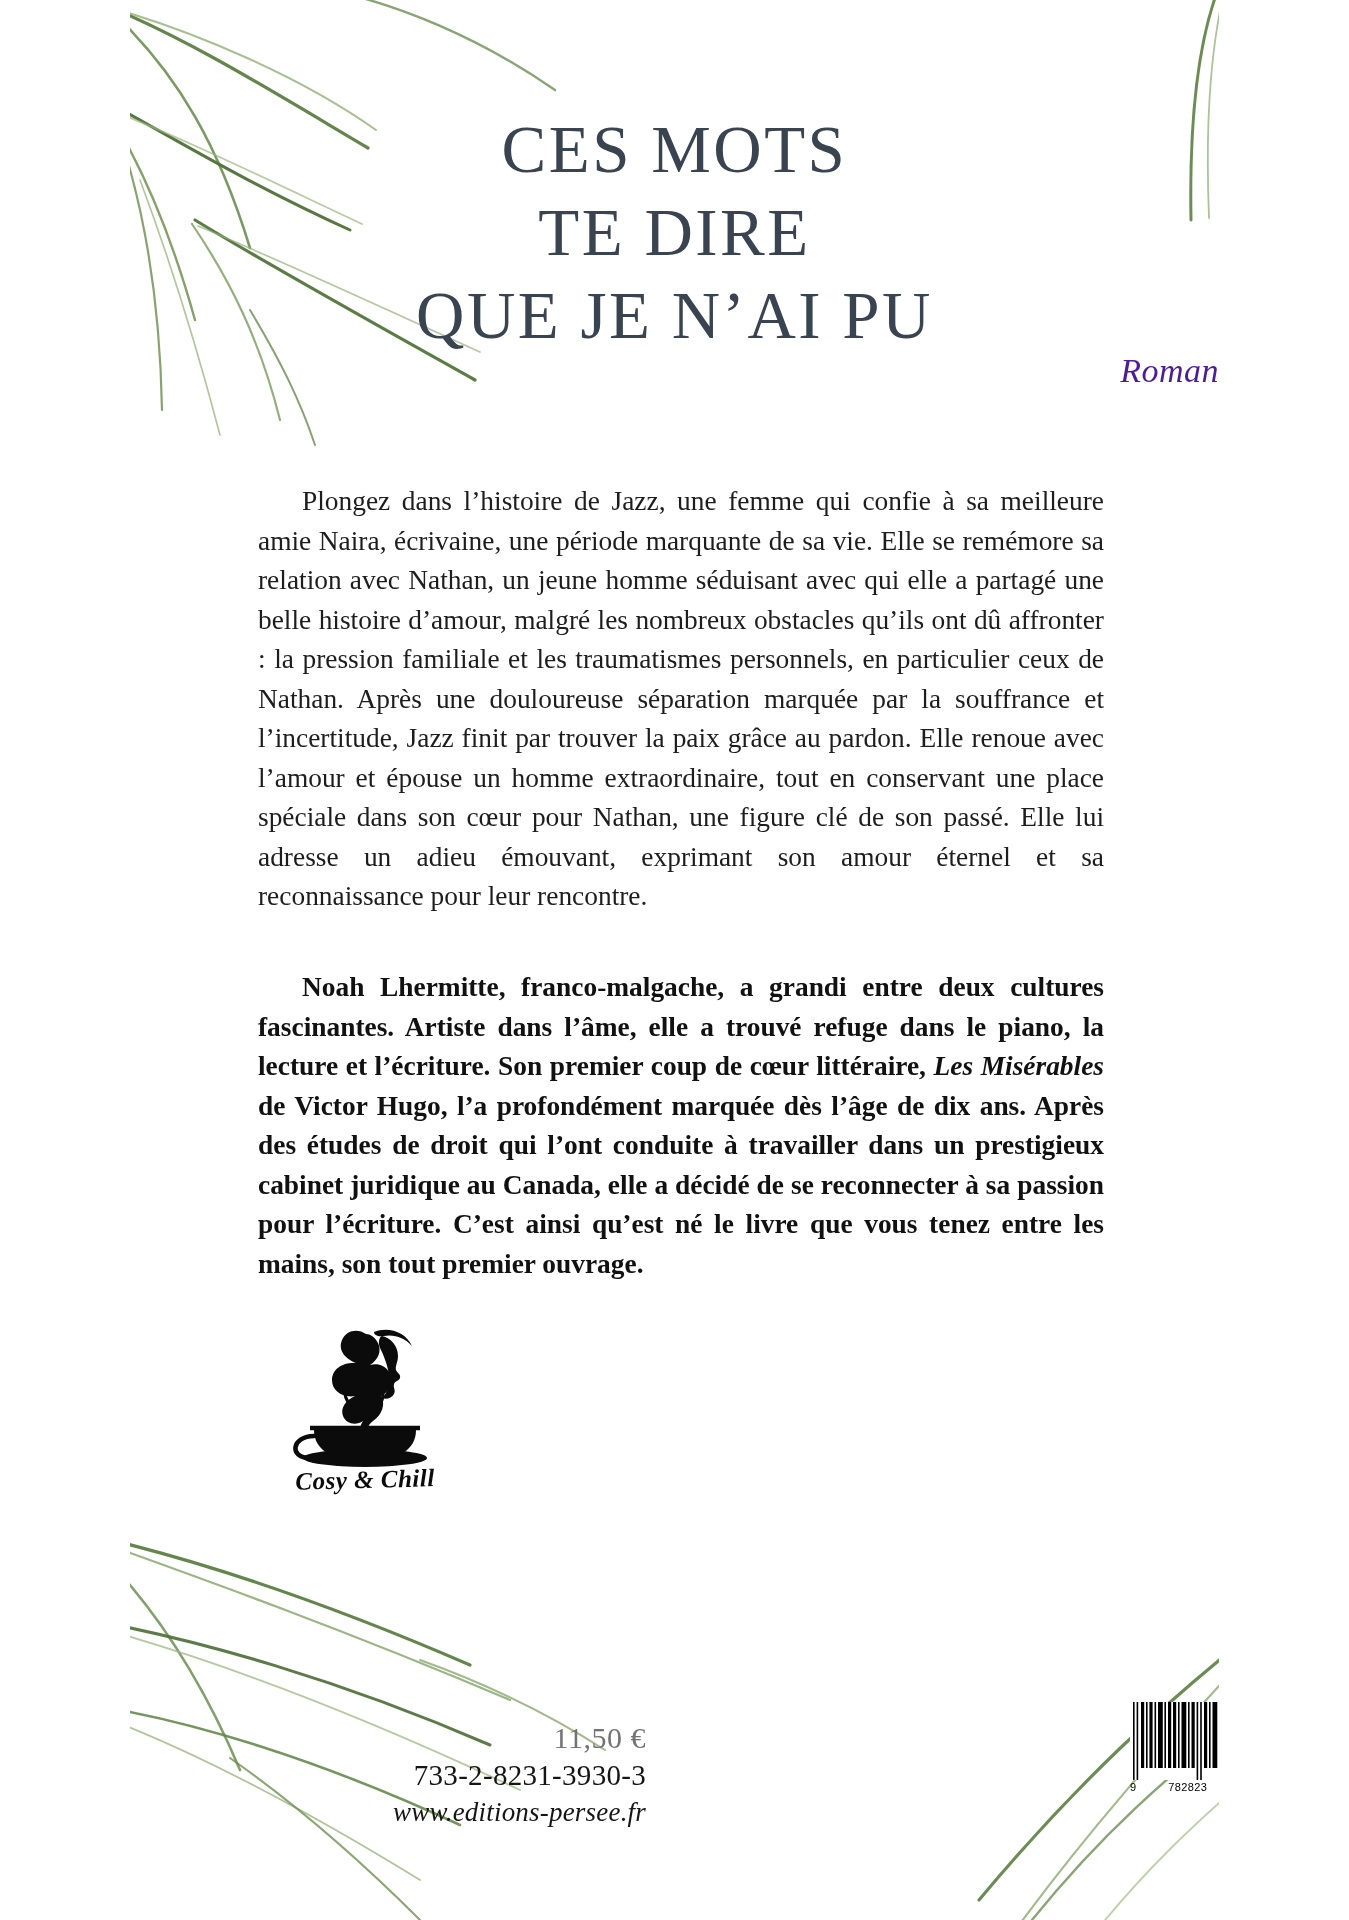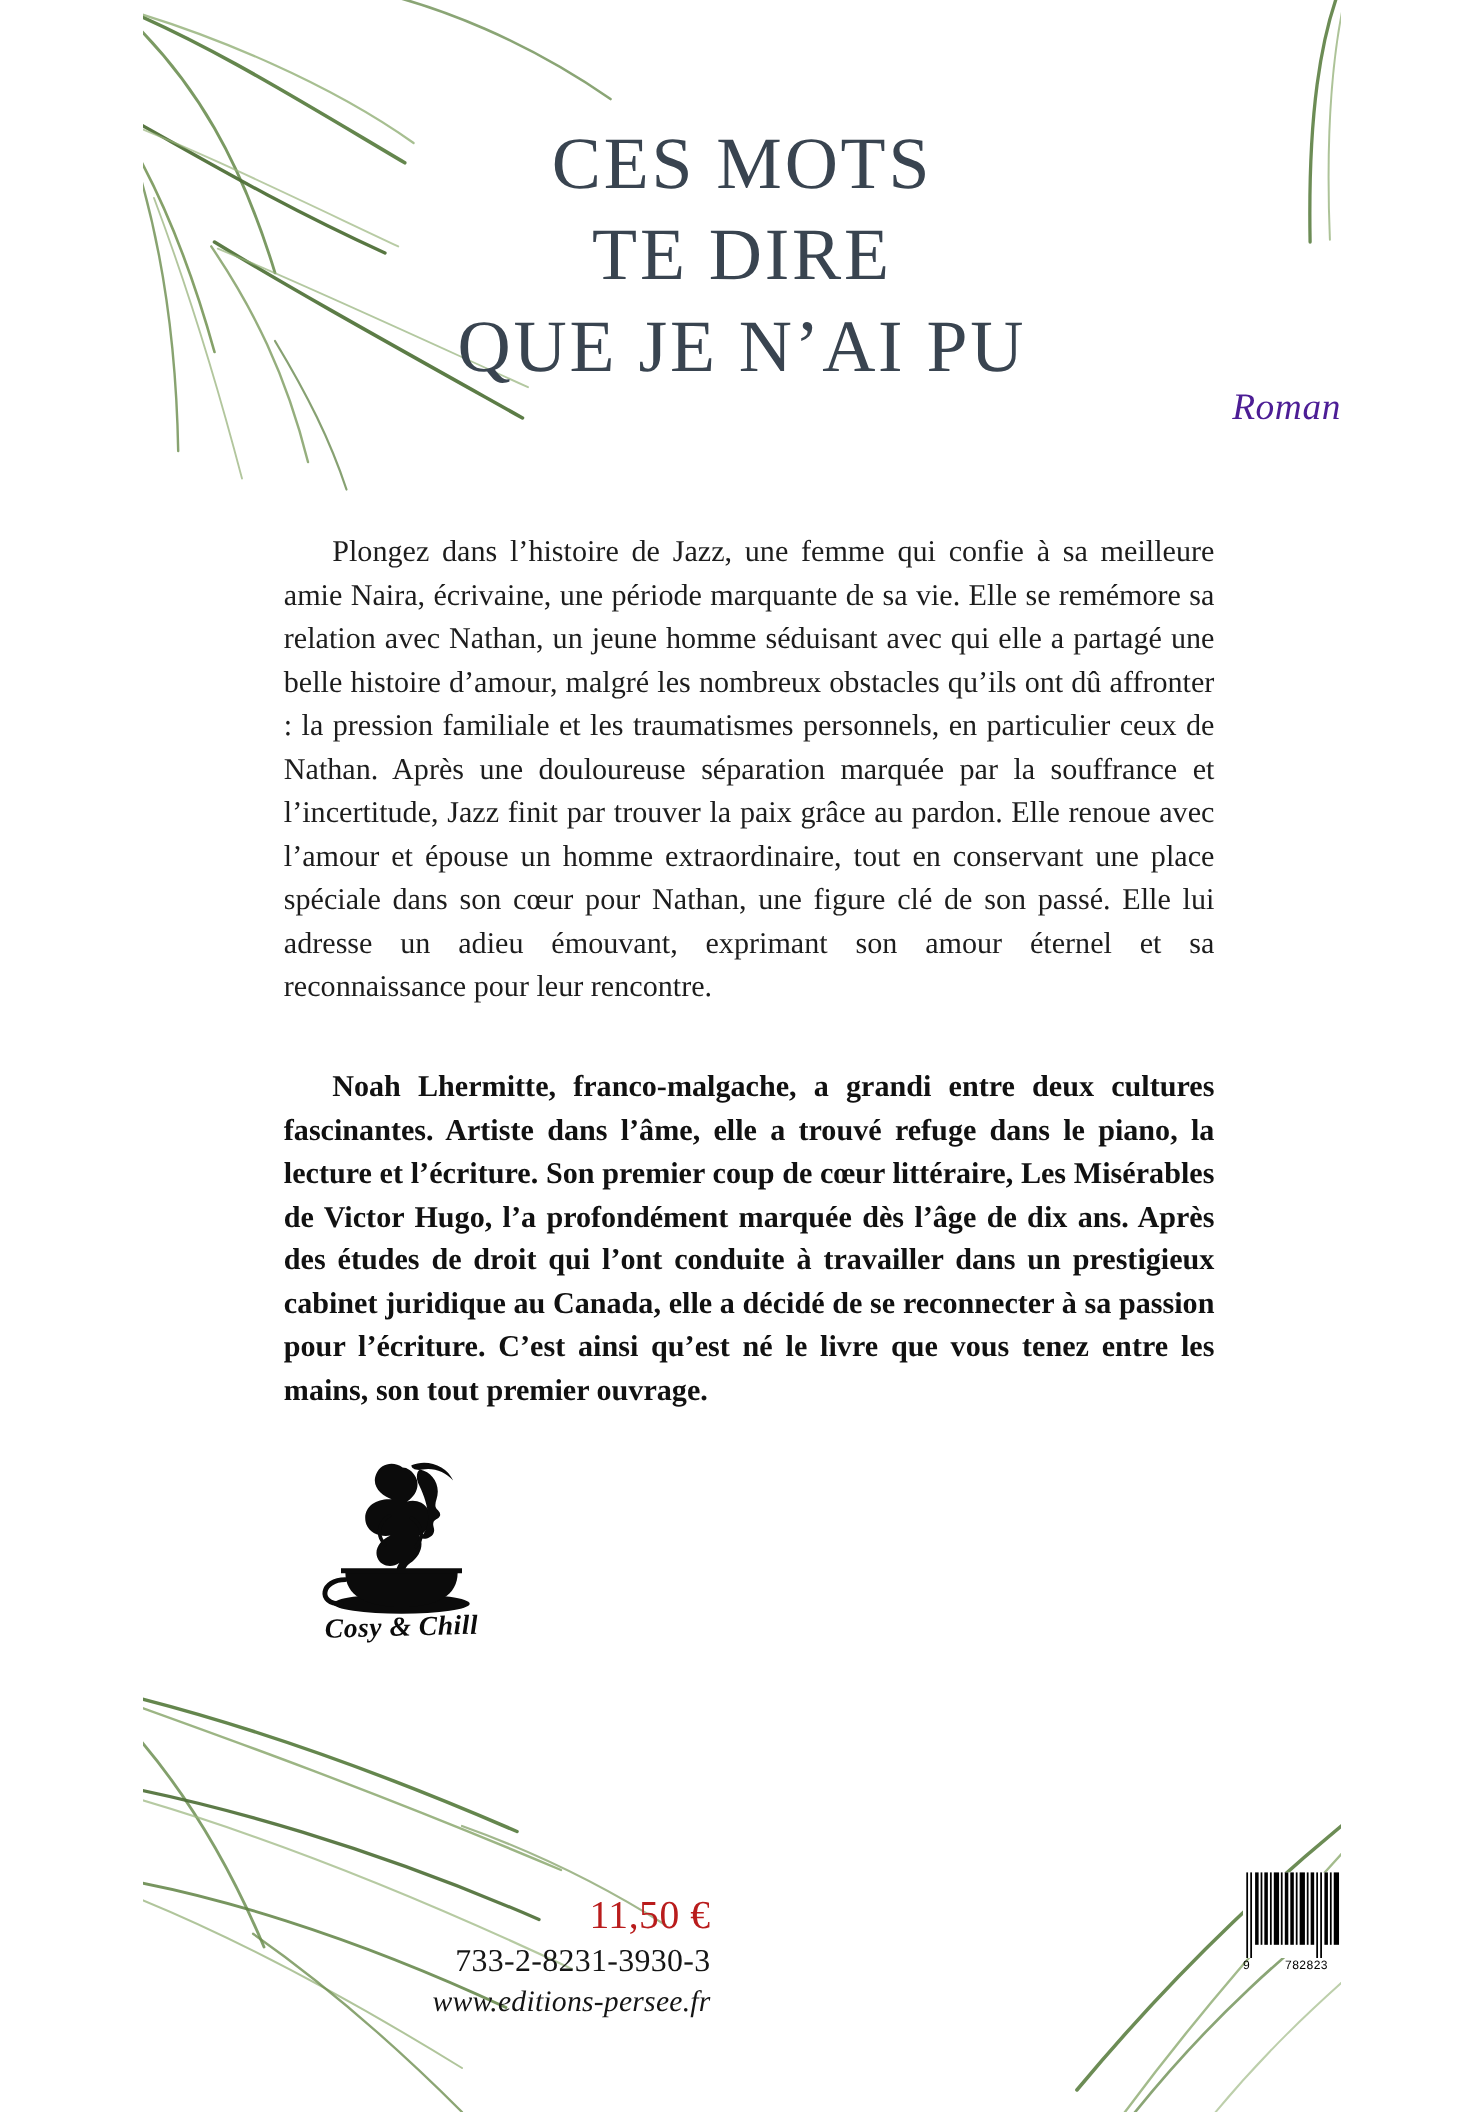--- a/index.html
+++ b/index.html
@@ -79,21 +79,21 @@
     left: 128px;
     top: 968px;
     width: 846px;
     font-size: 27.4px;
     line-height: 39.5px;
     text-align: justify;
     text-indent: 44px;
     font-weight: 700;
     color: #111111;
   }
-  #bio .work-title { }
+  #bio .work-title { font-style: italic; }
 
   
   #publisher-logo {
     position: absolute;
     left: 140px;
     top: 1318px;
     width: 190px;
     height: 205px;
   }
   #publisher-logo svg { display:block; }
@@ -113,21 +113,21 @@
   }
 
   
   #footer-info {
     position: absolute;
     right: 573px;
     top: 1718px;
     text-align: right;
     line-height: 1.30;
   }
-  #price     { font-size: 36px; color:#b91c1c; letter-spacing:0.5px; }
+  #price     { font-size: 30px; color:#737373; letter-spacing:0.5px; }
   #isbn      { font-size: 29px; color:#151515; letter-spacing:0.3px; }
   #website   { font-size: 27px; color:#151515; font-style: italic; letter-spacing:0.2px; }
 
   #barcode {
     position: absolute;
     left: 1000px;
     top: 1702px;
     width: 148px;
     height: 98px;
   }

